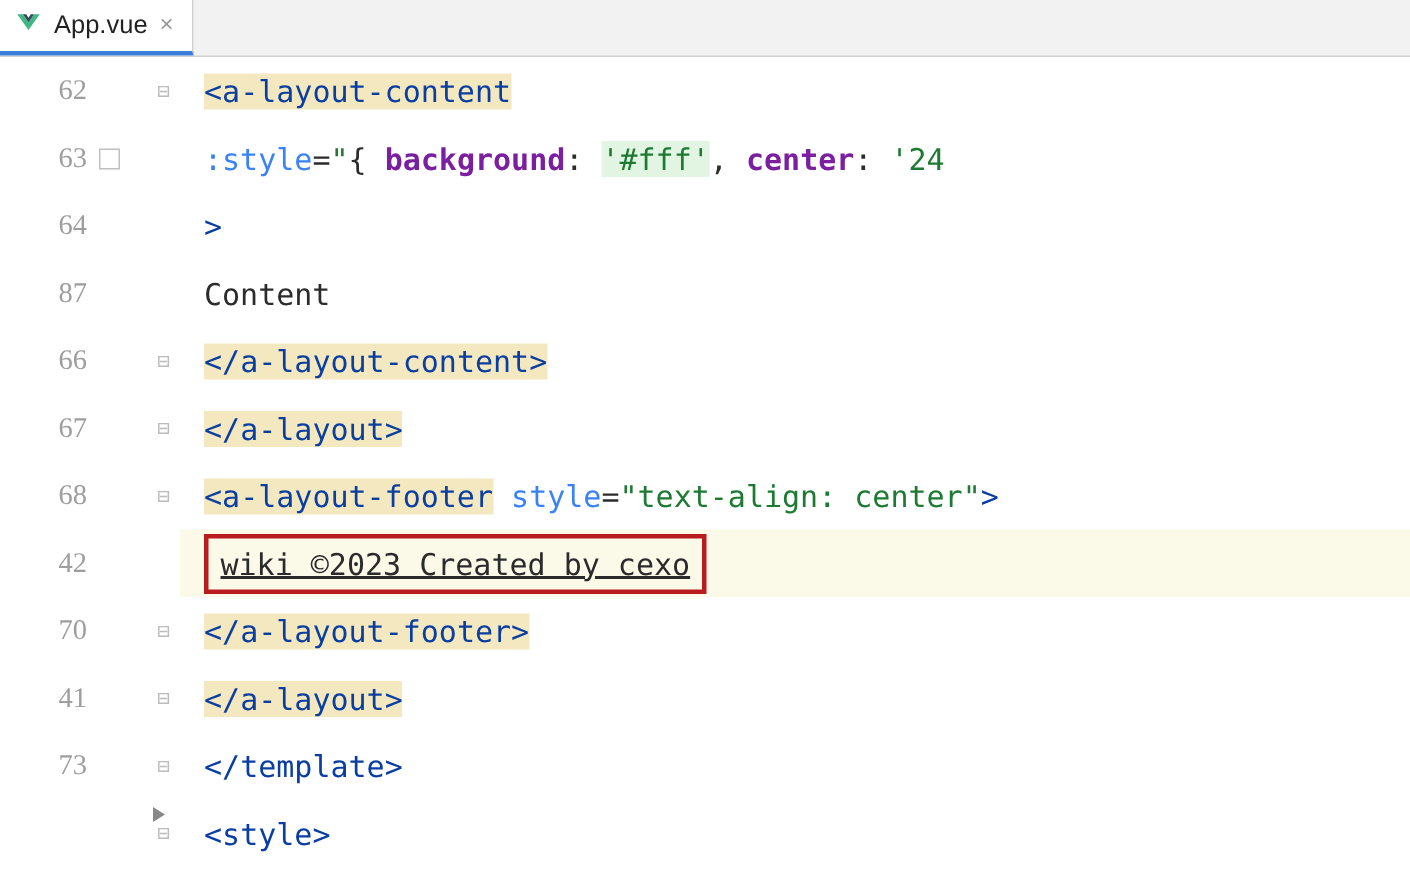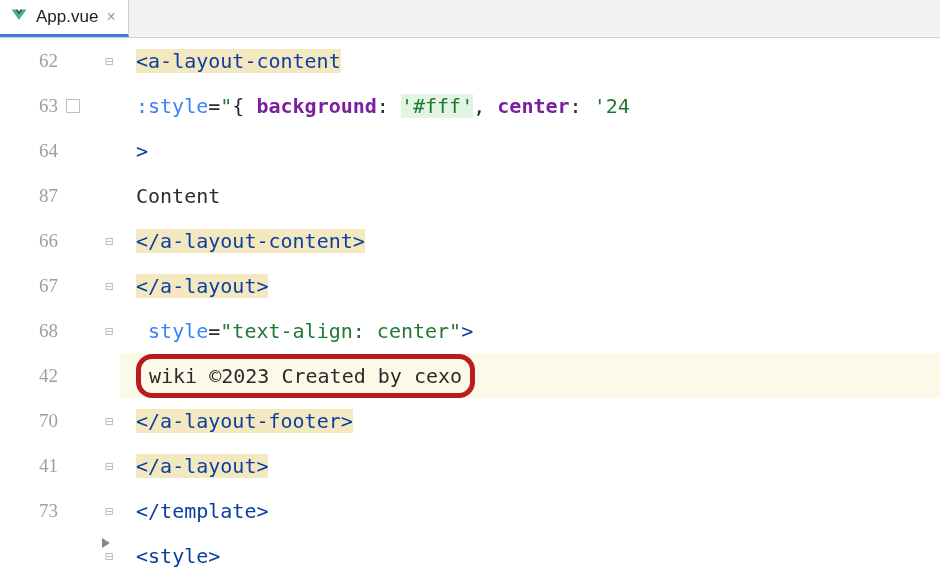--- a/index.html
+++ b/index.html
@@ -116,25 +116,26 @@
   }
   .code-line.current {
     background: #fbf9e8;
   }
   .hl { background: #f4e8c1; }
   .tag { color: #0a3ea0; }
   .attr { color: #3b82f6; }
   .str { color: #1e7a33; }
   .kw { color: #7a1fa0; font-weight: bold; }
   .boxed {
-    border: 5px solid #b91c1c;
-    border-radius: 16px;
+    border: 3px solid #b91c1c;
+    border-radius: 0;
     padding: 0 8px;
     line-height: 34px;
     display: inline-block;
+    text-decoration: underline;
   }
   .tri {
     position: absolute;
     left: 102px;
     width: 0; height: 0;
     border-left: 8px solid #888;
     border-top: 5px solid transparent;
     border-bottom: 5px solid transparent;
   }
 </style>
@@ -213,21 +214,21 @@
     <div class="code-line">        <span class="attr">:style</span><span>=</span><span class="str">"</span><span>{ </span><span class="kw">background</span><span>: </span><span class="str" style="background:#e2f4e2">'#fff'</span><span>, </span><span class="kw">center</span><span>: </span><span class="str">'24</span></div>
 
     <div class="code-line">      <span class="tag">&gt;</span></div>
 
     <div class="code-line">        <span>Content</span></div>
 
     <div class="code-line">      <span class="hl"><span class="tag">&lt;/</span><span class="tag">a-layout-content</span><span class="tag">&gt;</span></span></div>
 
     <div class="code-line">    <span class="hl"><span class="tag">&lt;/</span><span class="tag">a-layout</span><span class="tag">&gt;</span></span></div>
 
-    <div class="code-line">    <span> </span><span class="attr">style</span><span>=</span><span class="str">"text-align: center"</span><span class="tag">&gt;</span></div>
+    <div class="code-line">    <span class="hl"><span class="tag">&lt;</span><span class="tag">a-layout-footer</span></span><span> </span><span class="attr">style</span><span>=</span><span class="str">"text-align: center"</span><span class="tag">&gt;</span></div>
 
     <div class="code-line current">      <span class="boxed"><span style="white-space:pre">wiki ©2023 Created by cexo</span></span></div>
 
     <div class="code-line">    <span class="hl"><span class="tag">&lt;/</span><span class="tag">a-layout-footer</span><span class="tag">&gt;</span></span></div>
 
     <div class="code-line">  <span class="hl"><span class="tag">&lt;/</span><span class="tag">a-layout</span><span class="tag">&gt;</span></span></div>
 
     <div class="code-line"><span class="tag">&lt;/</span><span class="tag">template</span><span class="tag">&gt;</span></div>
 
     <div class="code-line"><span class="tag">&lt;</span><span class="tag">style</span><span class="tag">&gt;</span></div>

